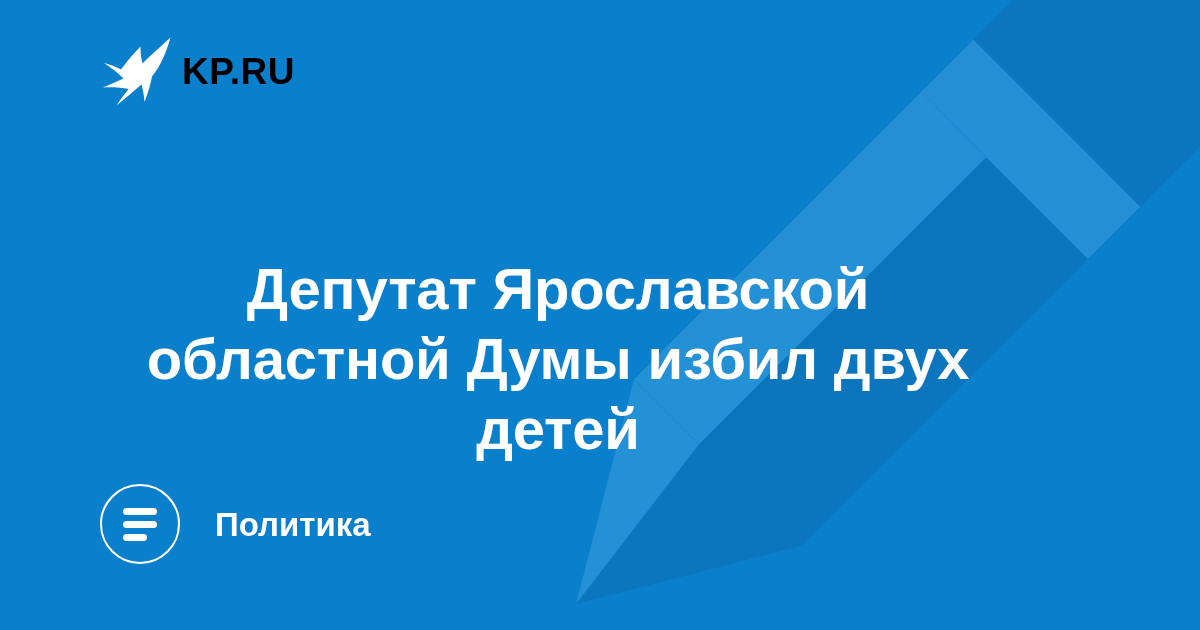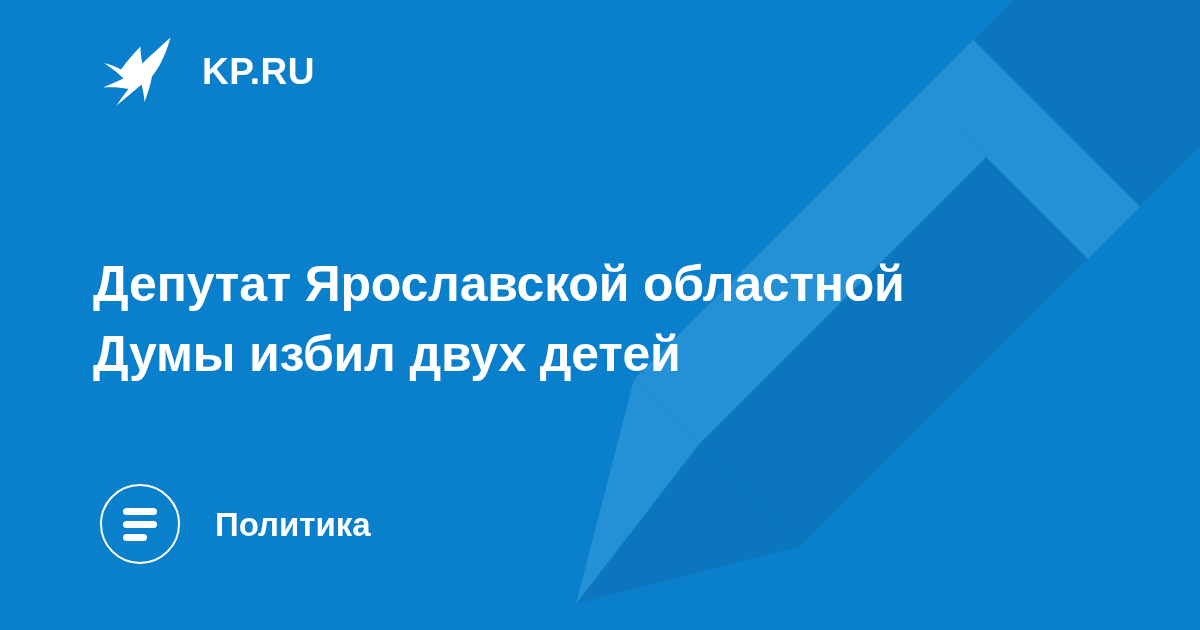--- a/index.html
+++ b/index.html
@@ -35,41 +35,42 @@
     display: flex;
     align-items: center;
     height: 72px;
   }
   .logo-bird {
     width: 74px;
     height: 72px;
     display: block;
   }
   .logo-word {
-    margin-left: 28px;
-    color: #ffffff;
+    margin-left: 8px;
+    color: #000000;
     font-size: 37px;
     font-weight: 700;
     letter-spacing: 0.5px;
     line-height: 1;
     white-space: nowrap;
   }
 
   
   .headline {
     position: absolute;
     left: 93px;
     top: 215px;
     width: 930px;
     color: #ffffff;
-    font-size: 50px;
+    font-size: 58px;
     font-weight: 700;
     line-height: 70px;
     letter-spacing: -0.2px;
     white-space: pre-line;
+    text-align: center;
   }
 
   
   .rubric {
     position: absolute;
     left: 100px;
     top: 484px;
     display: flex;
     align-items: center;
     height: 80px;

